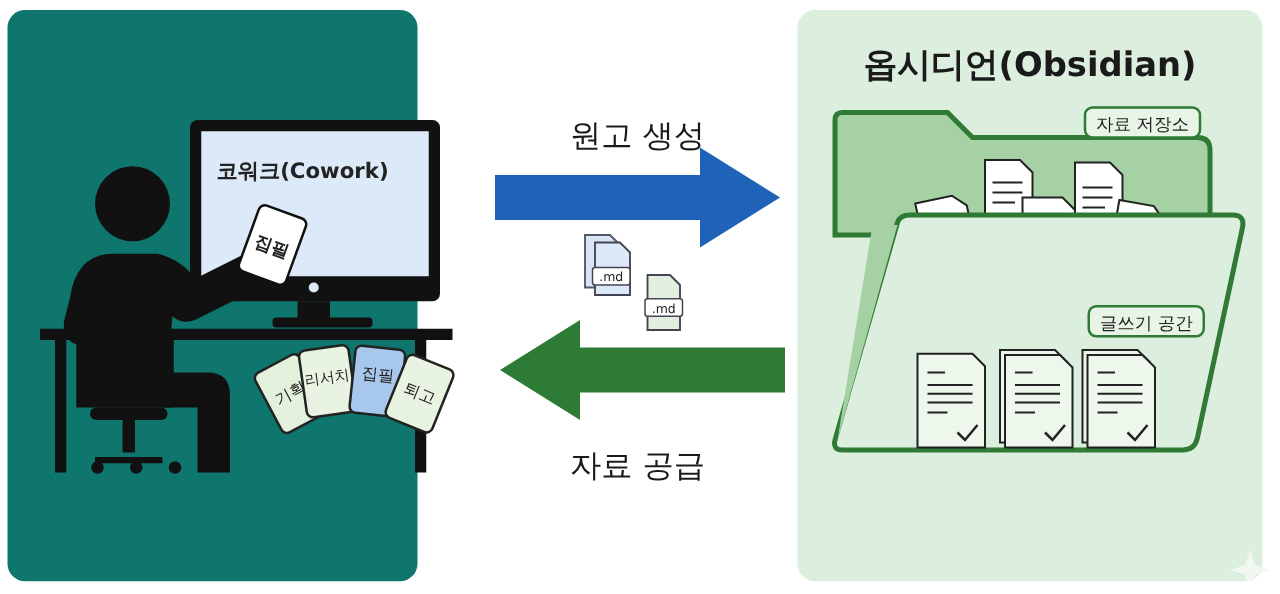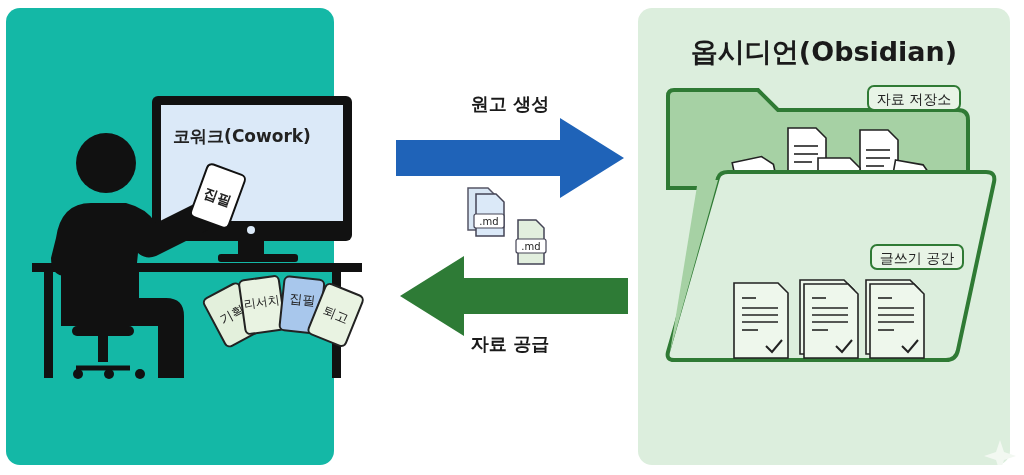--- a/index.html
+++ b/index.html
@@ -1,28 +1,28 @@
 <!DOCTYPE html>
 <html><head>
 <meta charset="utf-8">
 <style>
   html,body{margin:0;padding:0;}
   body{width:1024px;height:475px;background:#ffffff;position:relative;overflow:hidden;
        font-family:"DejaVu Sans","Liberation Sans",sans-serif;}
   .panel{position:absolute;border-radius:14px;}
-  #left-panel{left:6px;top:8px;width:328px;height:457px;background:#14b8a6;}
+  #left-panel{left:6px;top:8px;width:328px;height:457px;background:#0f766e;}
   #right-panel{left:638px;top:8px;width:372px;height:457px;background:#dceedd;}
   .caption{position:absolute;width:100%;text-align:center;font-weight:bold;color:#1a1a1a;}
   #left-caption{top:408px;font-size:26px;left:0;}
   #right-caption{top:408px;font-size:26px;left:0;}
   #right-title{top:26px;font-size:27px;left:0;}
   .svgwrap{position:absolute;left:0;top:0;}
-  .flow-label{position:absolute;font-weight:bold;font-size:18px;color:#1a1a1a;text-align:center;width:240px;left:390px;}
+  .flow-label{position:absolute;font-weight:normal;font-size:25px;color:#1a1a1a;text-align:center;width:240px;left:390px;}
   #label-generate{top:92px;}
-  #label-supply{top:332px;}
+  #label-supply{top:356px;}
 </style>
 </head>
 <body>
 
 <div class="panel" id="left-panel">
   <svg class="svgwrap" width="378" height="457" viewBox="0 0 378 457">
 
     <g>
       <rect x="146" y="88" width="200" height="145" rx="6" fill="#111"></rect>
       <rect x="155" y="97" width="182" height="116" fill="#dbe9f8"></rect>

